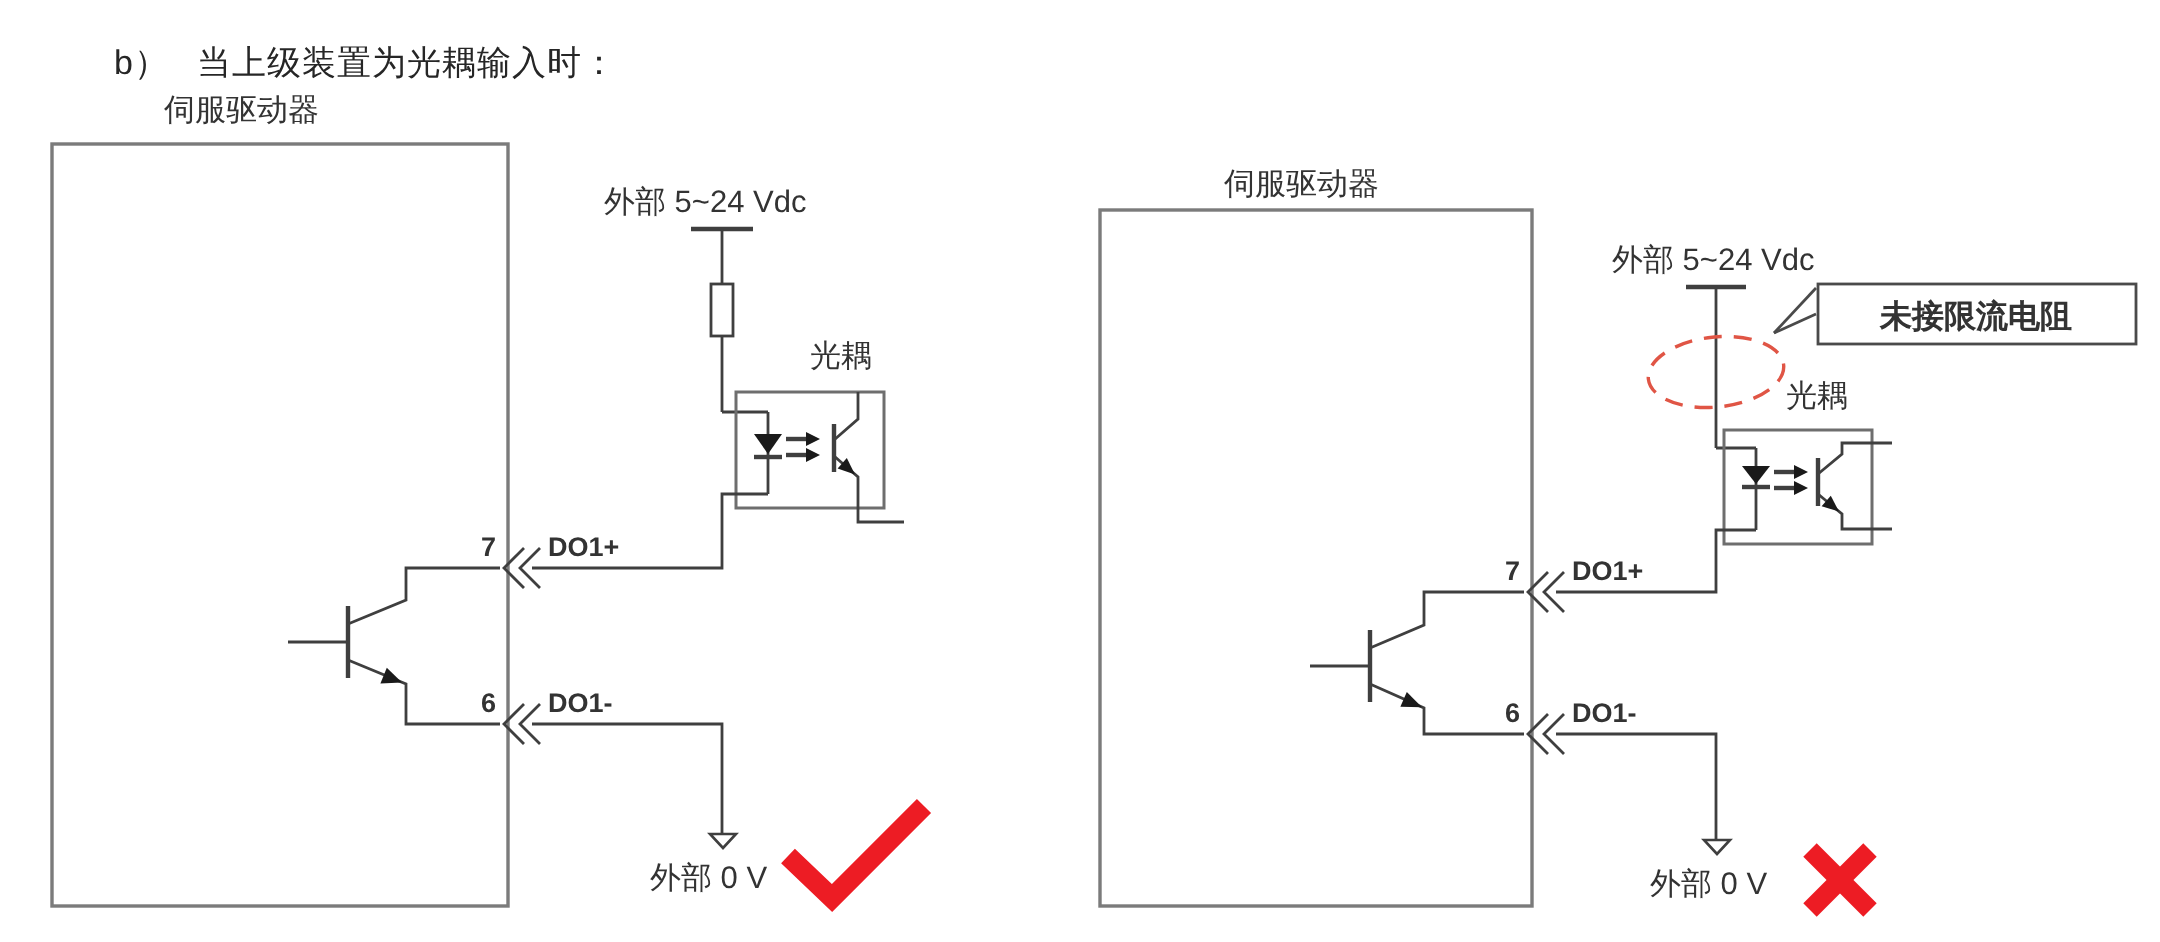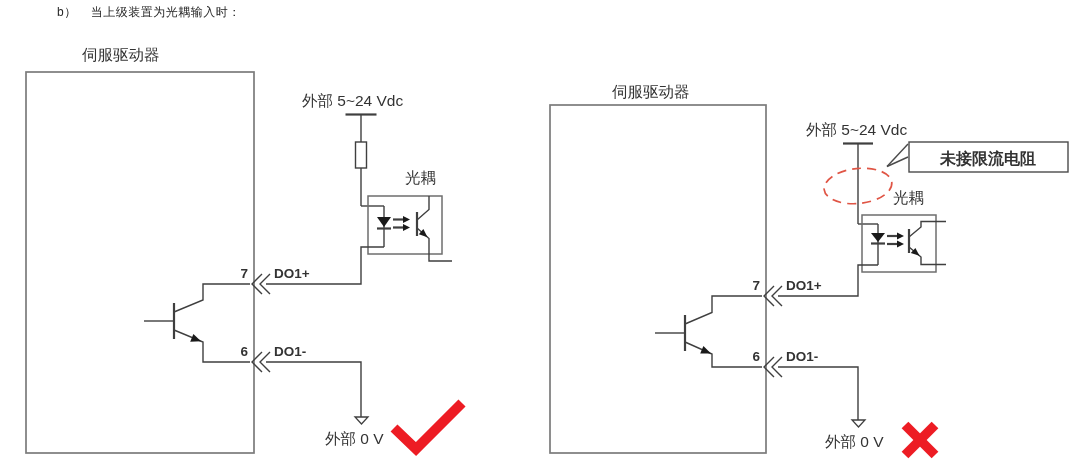--- a/index.html
+++ b/index.html
@@ -1,18 +1,18 @@
 <!DOCTYPE html>
 <html><head>
 <meta charset="utf-8">
 <style>
   html,body{margin:0;padding:0;background:#ffffff;}
   .page{position:relative;width:1080px;height:471px;background:#ffffff;overflow:hidden;
         font-family:"Liberation Sans","DejaVu Sans",sans-serif;}
-  .heading{position:absolute;left:57px;top:4px;font-size:12px;color:#262626;
+  .heading{position:absolute;left:57px;top:20px;font-size:17px;color:#262626;
            letter-spacing:0.5px;white-space:nowrap;}
   .heading .bullet{margin-right:14px;}
   svg{position:absolute;left:0;top:0;}
   svg text{font-family:"Liberation Sans","DejaVu Sans",sans-serif;fill:#333333;}
   .cjk{font-size:15.5px;}
   .pin{font-size:13.5px;font-weight:600;}
   .wire{stroke:#3f3f3f;stroke-width:1.4;fill:none;}
   .thick{stroke:#3f3f3f;stroke-width:2.2;fill:none;}
   .devbox{stroke:#7b7b7b;stroke-width:1.7;fill:none;}
   .optobox{stroke:#6e6e6e;stroke-width:1.5;fill:none;}

